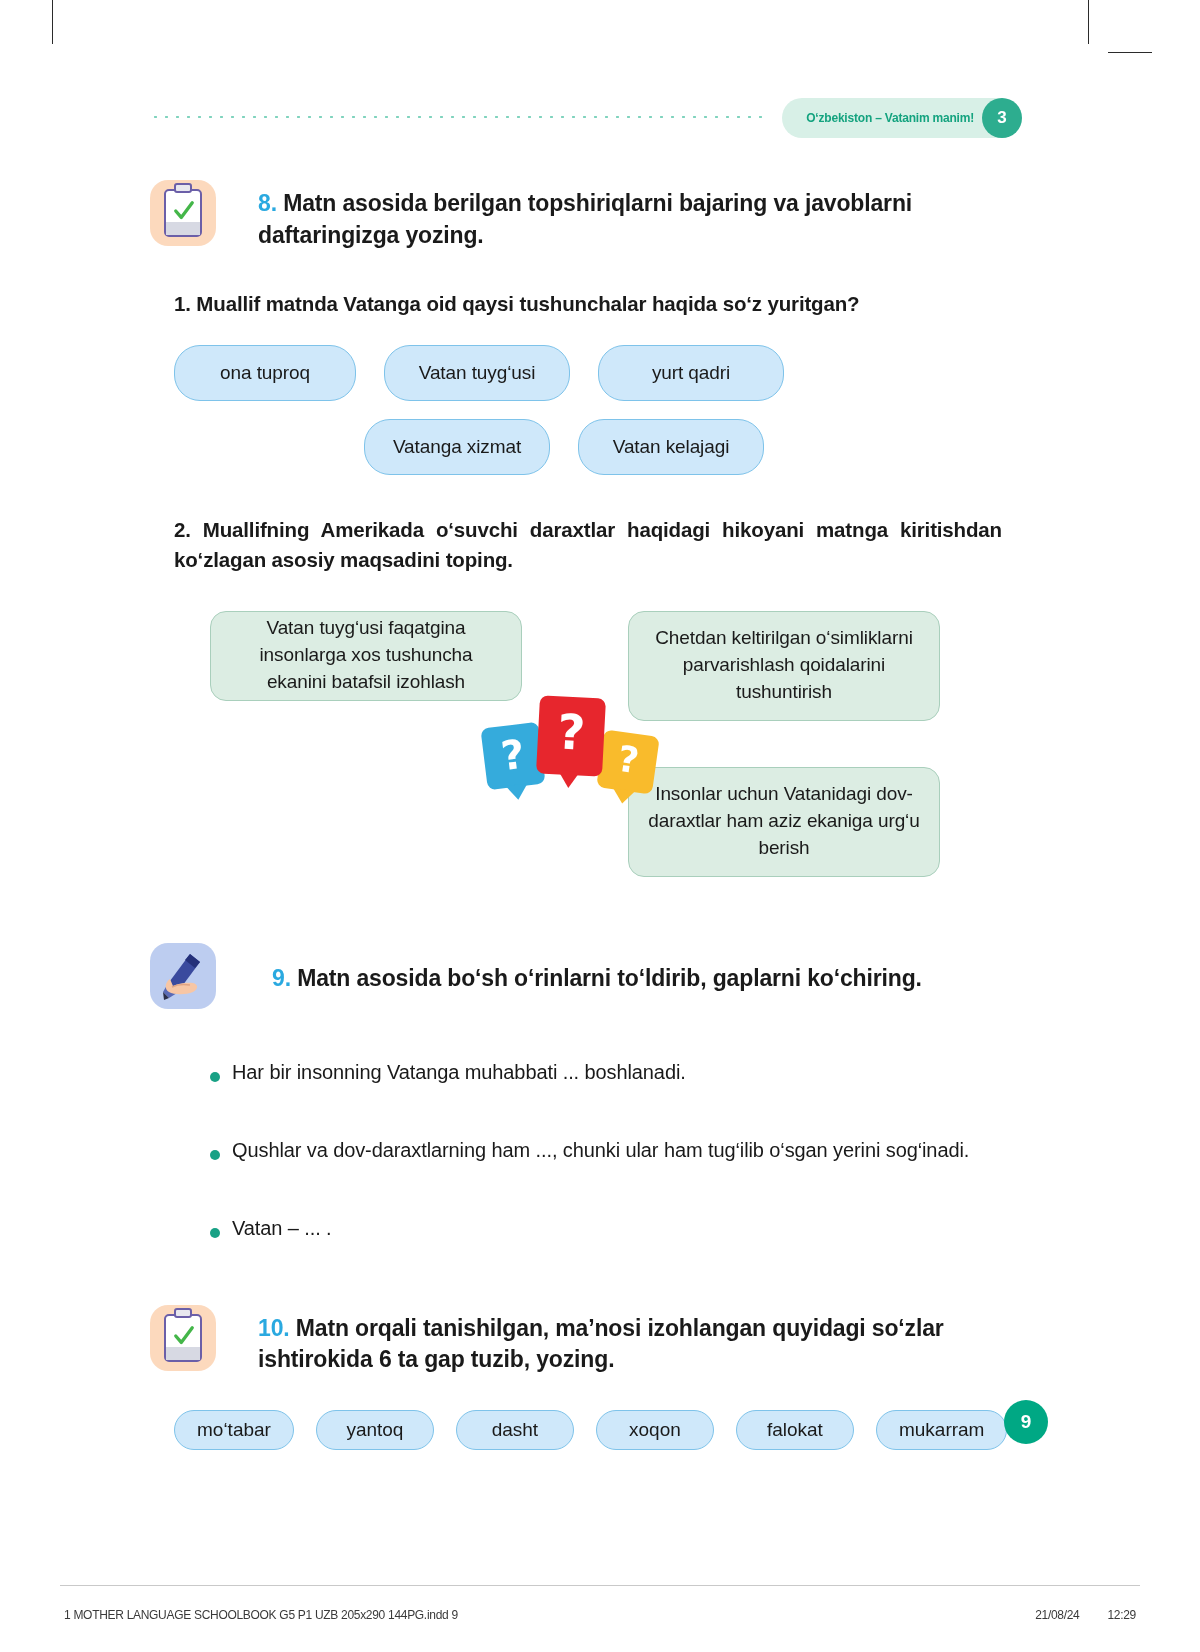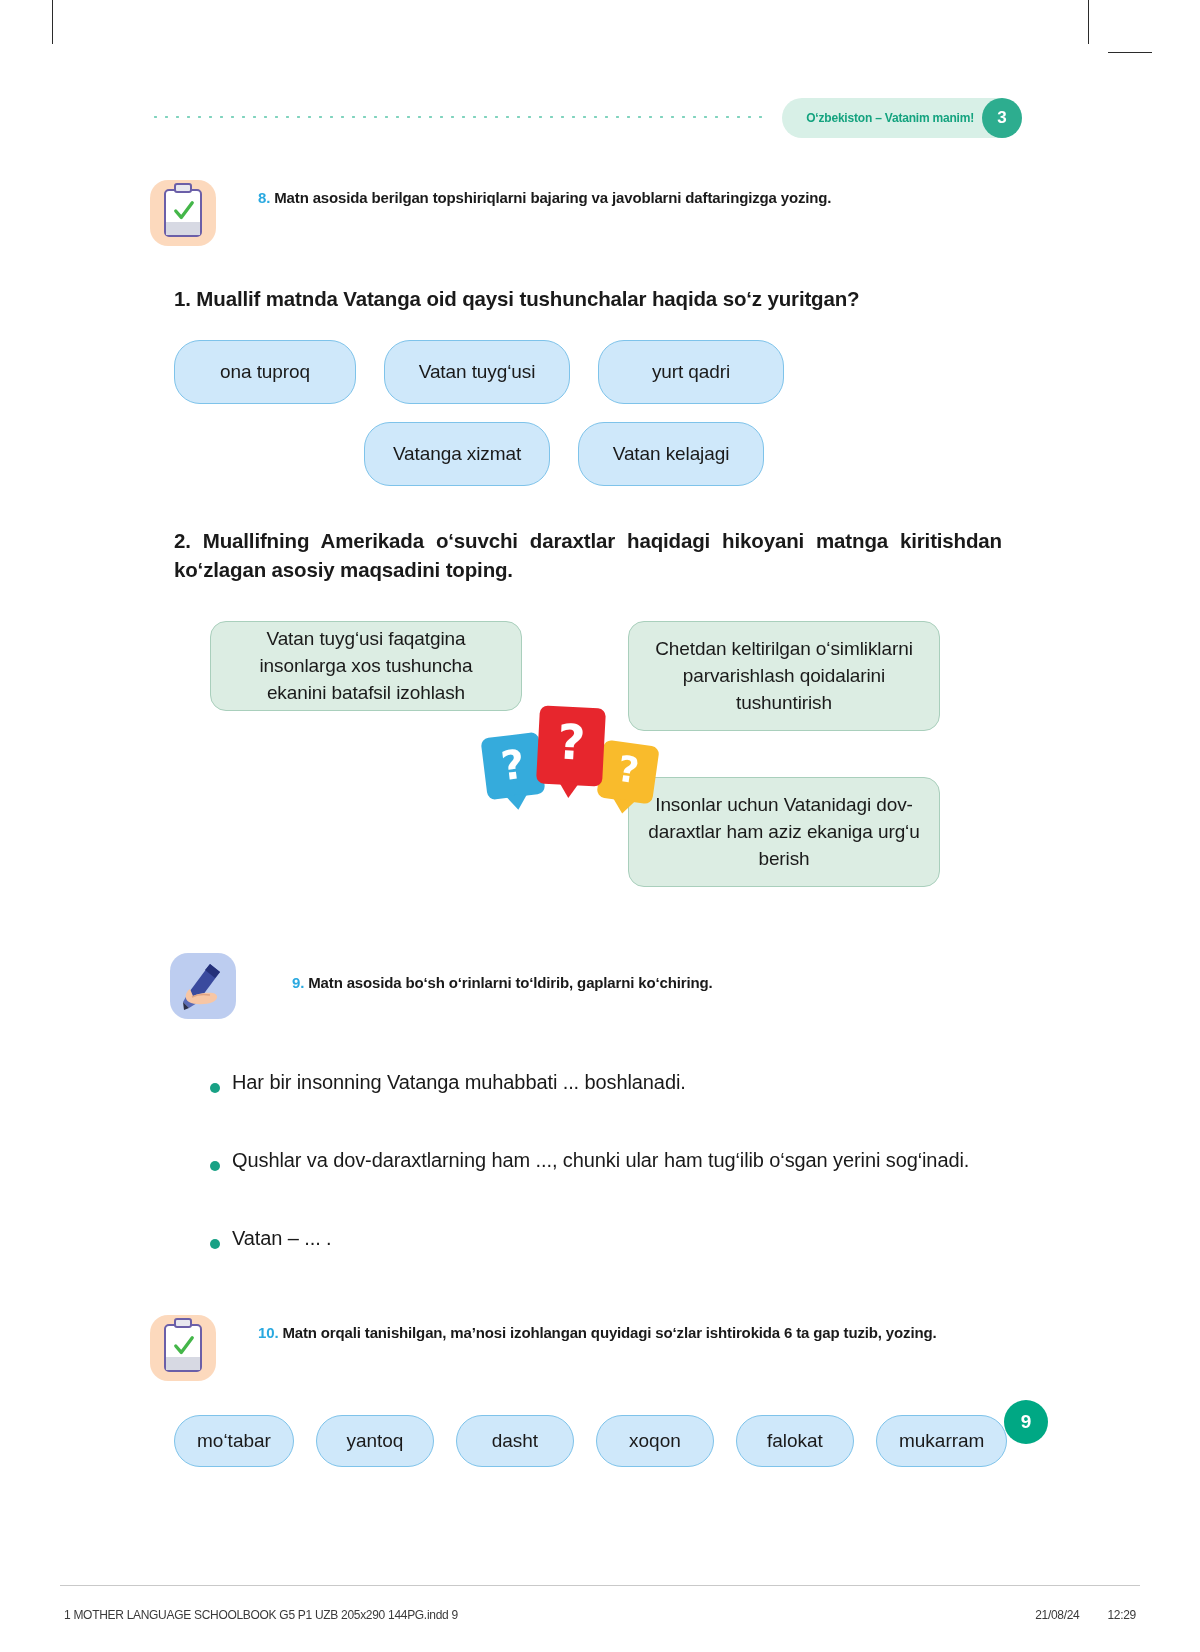--- a/index.html
+++ b/index.html
@@ -97,21 +97,21 @@
     border-radius: 18px;
     flex: 0 0 66px;
     position: relative;
     display: flex;
     align-items: center;
     justify-content: center;
   }
   .task-icon.peach { background: #fcd9bd; }
   .task-icon.periwinkle { background: #bdcdf0; }
   .task-text {
-    font-size: 15px;
+    font-size: 23px;
     font-weight: 700;
     line-height: 1.38;
     color: #1a1a1a;
     padding-top: 8px;
     letter-spacing: -0.15px;
   }
   .task-text .num { color: #2aa9e0; }
   .task-8 .task-text { margin-left: 26px; }
   .task-9 .task-text { margin-left: 40px; padding-top: 20px; }
   .task-10 .task-text { margin-left: 26px; }
@@ -176,21 +176,21 @@
     display: flex;
     gap: 28px;
     margin-top: 26px;
     justify-content: flex-start;
   }
   .pill-row.r2 { margin-top: 18px; margin-left: 214px; }
   .pill {
     background: #cfe8fa;
     border: 1.6px solid #7ec3ea;
     border-radius: 26px;
-    height: 64px;
+    height: 56px;
     display: flex;
     align-items: center;
     justify-content: center;
     padding: 0 26px;
     font-size: 19px;
     color: #1a1a1a;
     white-space: nowrap;
     letter-spacing: -0.1px;
   }
   .pills-1 { margin-left: 24px; }
@@ -303,21 +303,21 @@
   .word-row {
     display: flex;
     gap: 22px;
     margin-top: 34px;
     margin-left: 24px;
   }
   .wpill {
     background: #cfe8fa;
     border: 1.6px solid #7ec3ea;
     border-radius: 26px;
-    height: 52px;
+    height: 40px;
     display: flex;
     align-items: center;
     justify-content: center;
     padding: 0 22px;
     font-size: 19px;
     color: #1a1a1a;
     white-space: nowrap;
     min-width: 118px;
   }
 
@@ -422,21 +422,21 @@
           <span class="qm">?</span>
           <span class="tail"></span>
         </div>
         <div class="bub yellow">
           <span class="qm">?</span>
           <span class="tail"></span>
         </div>
       </div>
     </div>
 
-    <div class="task task-9" style="margin-top:64px;margin-left:20px;">
+    <div class="task task-9" style="margin-top:64px;">
       <div class="task-icon periwinkle">
         <svg class="pen-wrap" viewBox="0 0 46 50">
           <path d="M30 3 L40 11 L17 42 L7 34 Z" fill="#3a4a9e"></path>
           <path d="M30 3 L40 11 L35 17 L25 9 Z" fill="#24307a"></path>
           <path d="M7 34 L17 42 L9 47 L3 41 Z" fill="#5a6ab5"></path>
           <path d="M3 41 L9 47 L4 49 Z" fill="#2b2f4a"></path>
           <path d="M10 28 C5 31 4 38 9 41 C14 44 26 44 33 41 C39 38 38 33 33 32 C26 31 17 33 13 35" fill="#f7c6a5"></path>
           <path d="M12 36 C16 34 24 33 30 34" stroke="#e0a383" stroke-width="1.4" fill="none"></path>
         </svg>
       </div>

